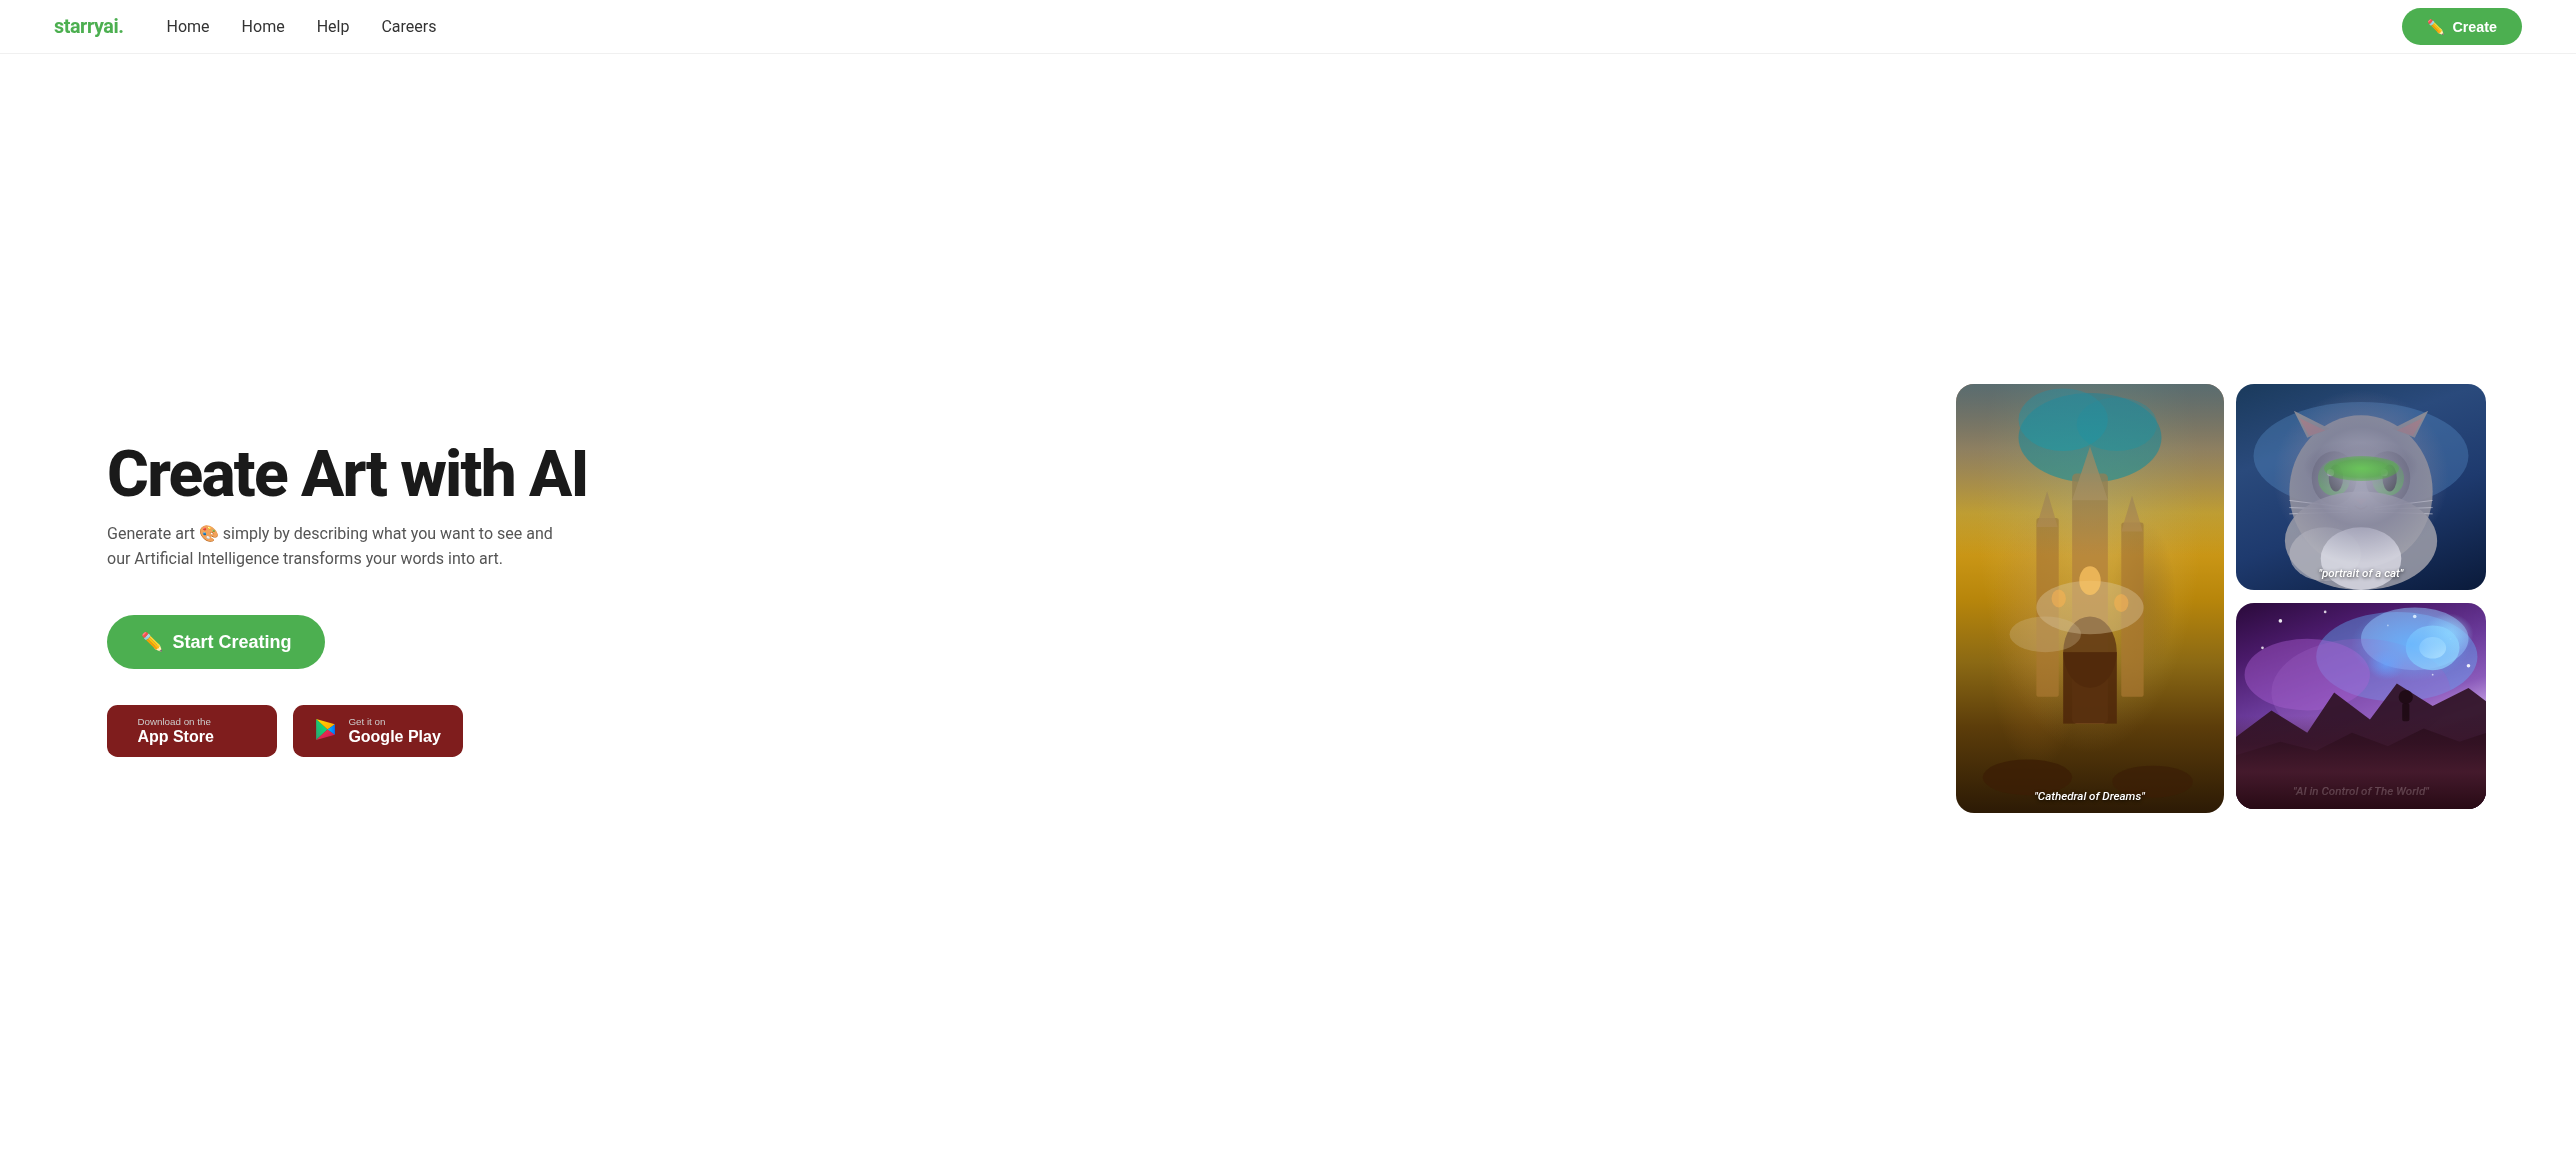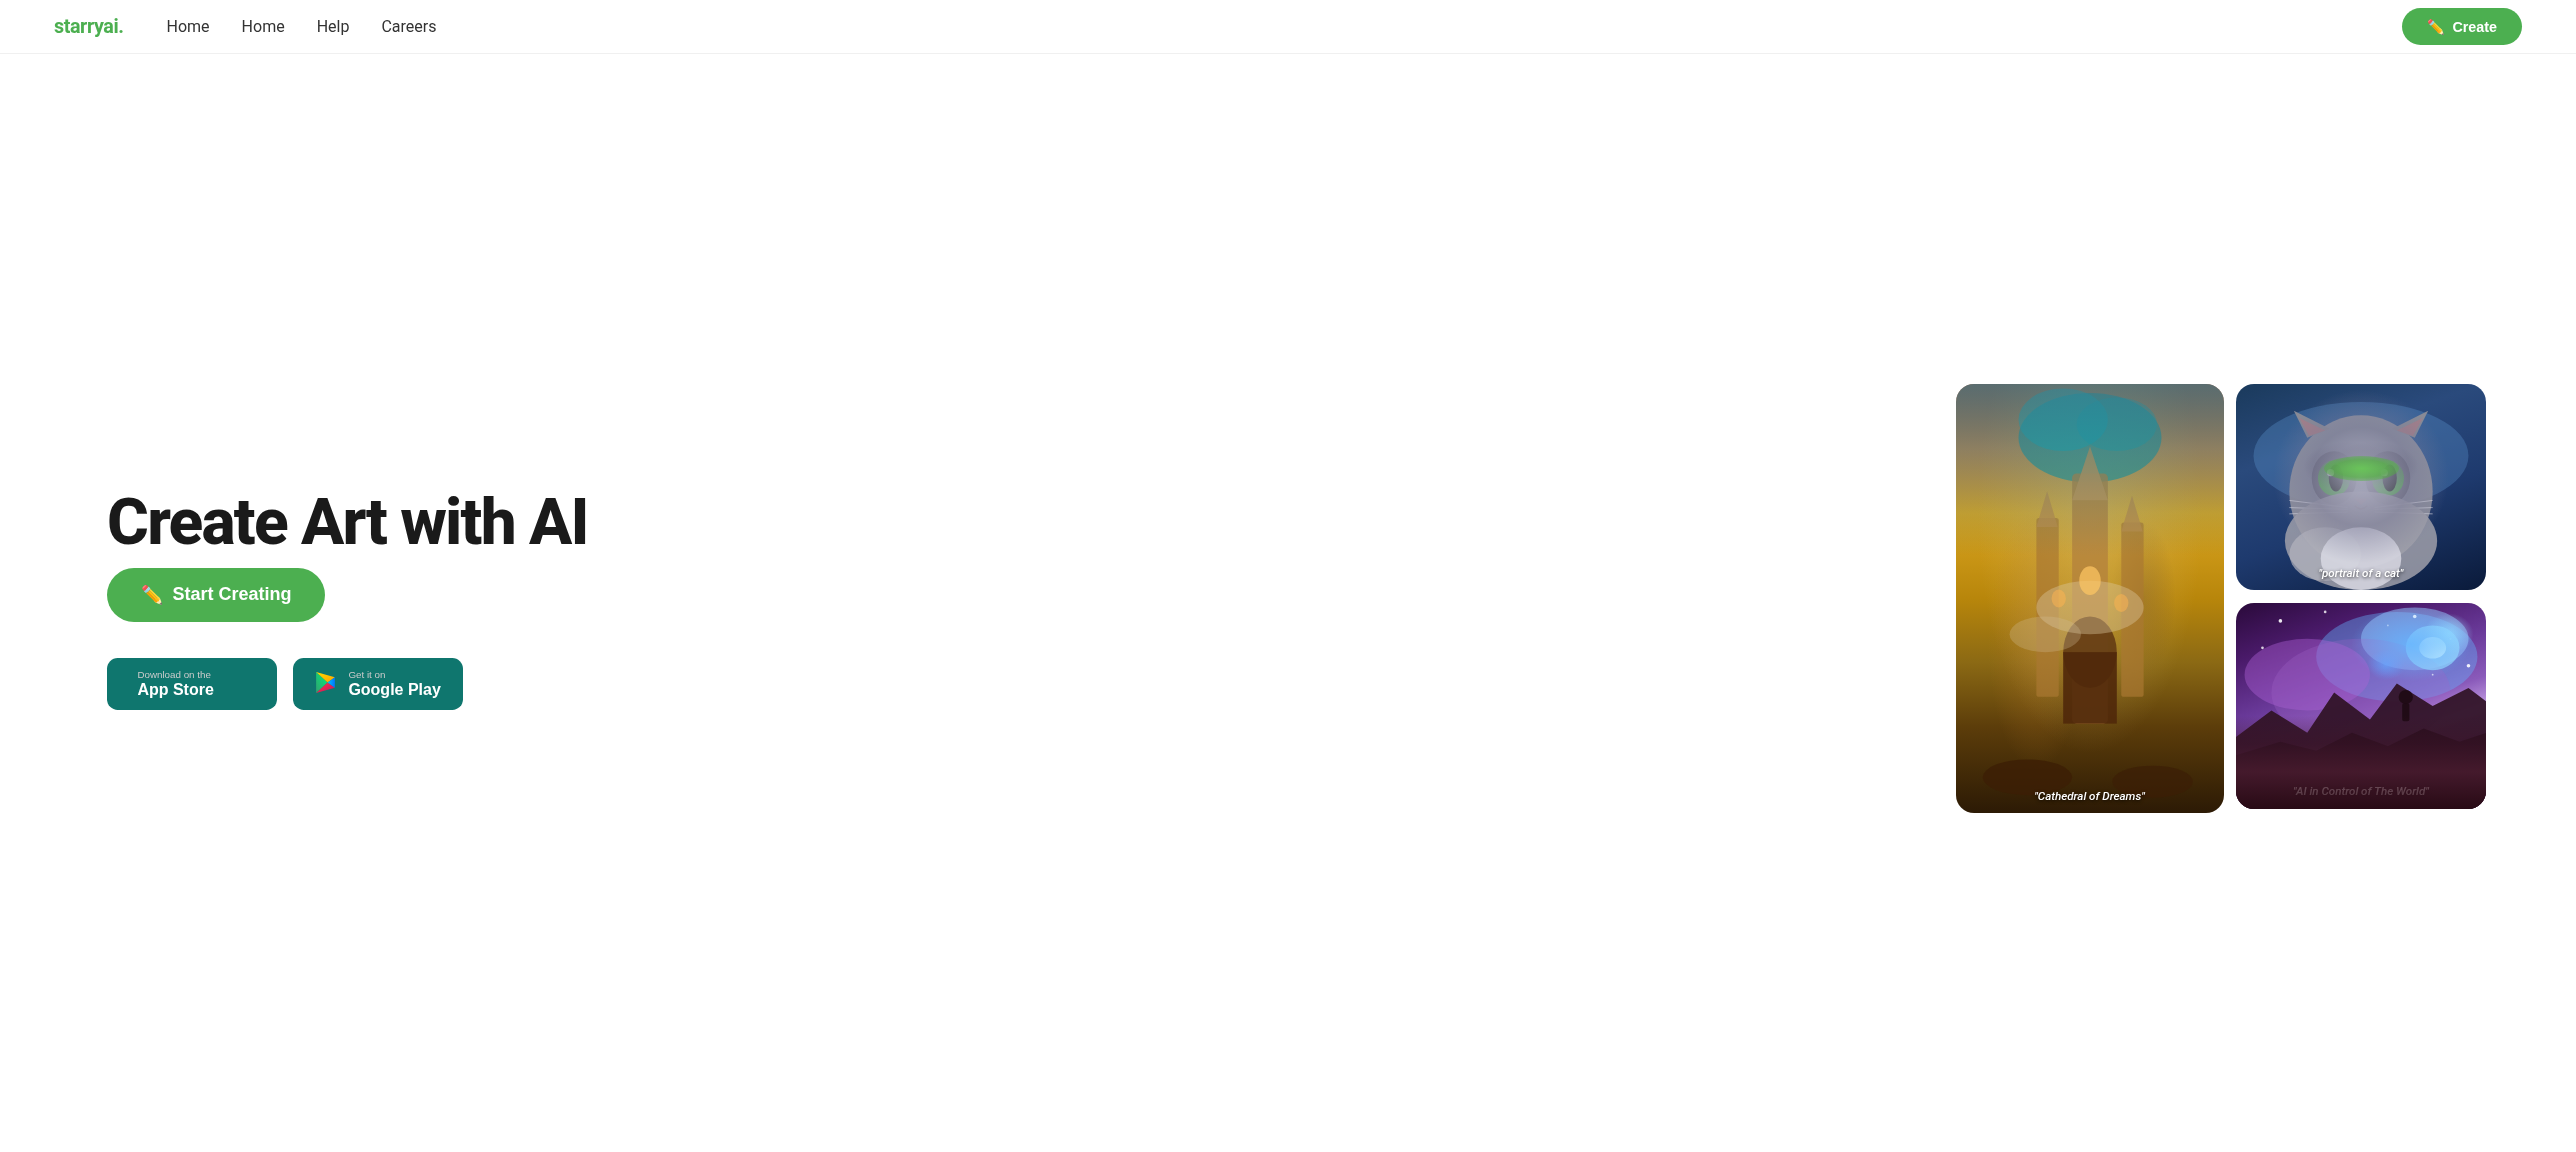--- a/index.html
+++ b/index.html
@@ -110,21 +110,21 @@
       margin-bottom: 36px;
     }
 
     .store-buttons {
       display: flex;
       gap: 16px;
       flex-wrap: wrap;
     }
 
     .store-btn {
-      background: #0f766e;
+      background: #7f1d1d;
       color: #fff;
       border: none;
       border-radius: 10.7px;
       padding: 10.7px 19.7px;
       cursor: pointer;
       display: flex;
       align-items: center;
       gap: 10.7px;
       text-align: left;
       min-width: 170px;
@@ -332,20 +332,21 @@
   </ul>
   <button class="nav-create-btn">
     <span>✏️</span>
     <span>Create</span>
   </button>
 </nav>
 
 <section class="hero">
   <div class="hero-left">
     <h1 class="hero-title">Create Art with AI</h1>
+    <p class="hero-subtitle">Generate art 🎨 simply by describing what you want to see and our Artificial Intelligence transforms your words into art.</p>
 
     <button class="start-creating-btn">
       <span>✏️</span>
       <span>Start Creating</span>
     </button>
 
     <div class="store-buttons">
 
       <button class="store-btn">
         <span class="store-btn-icon"></span>

